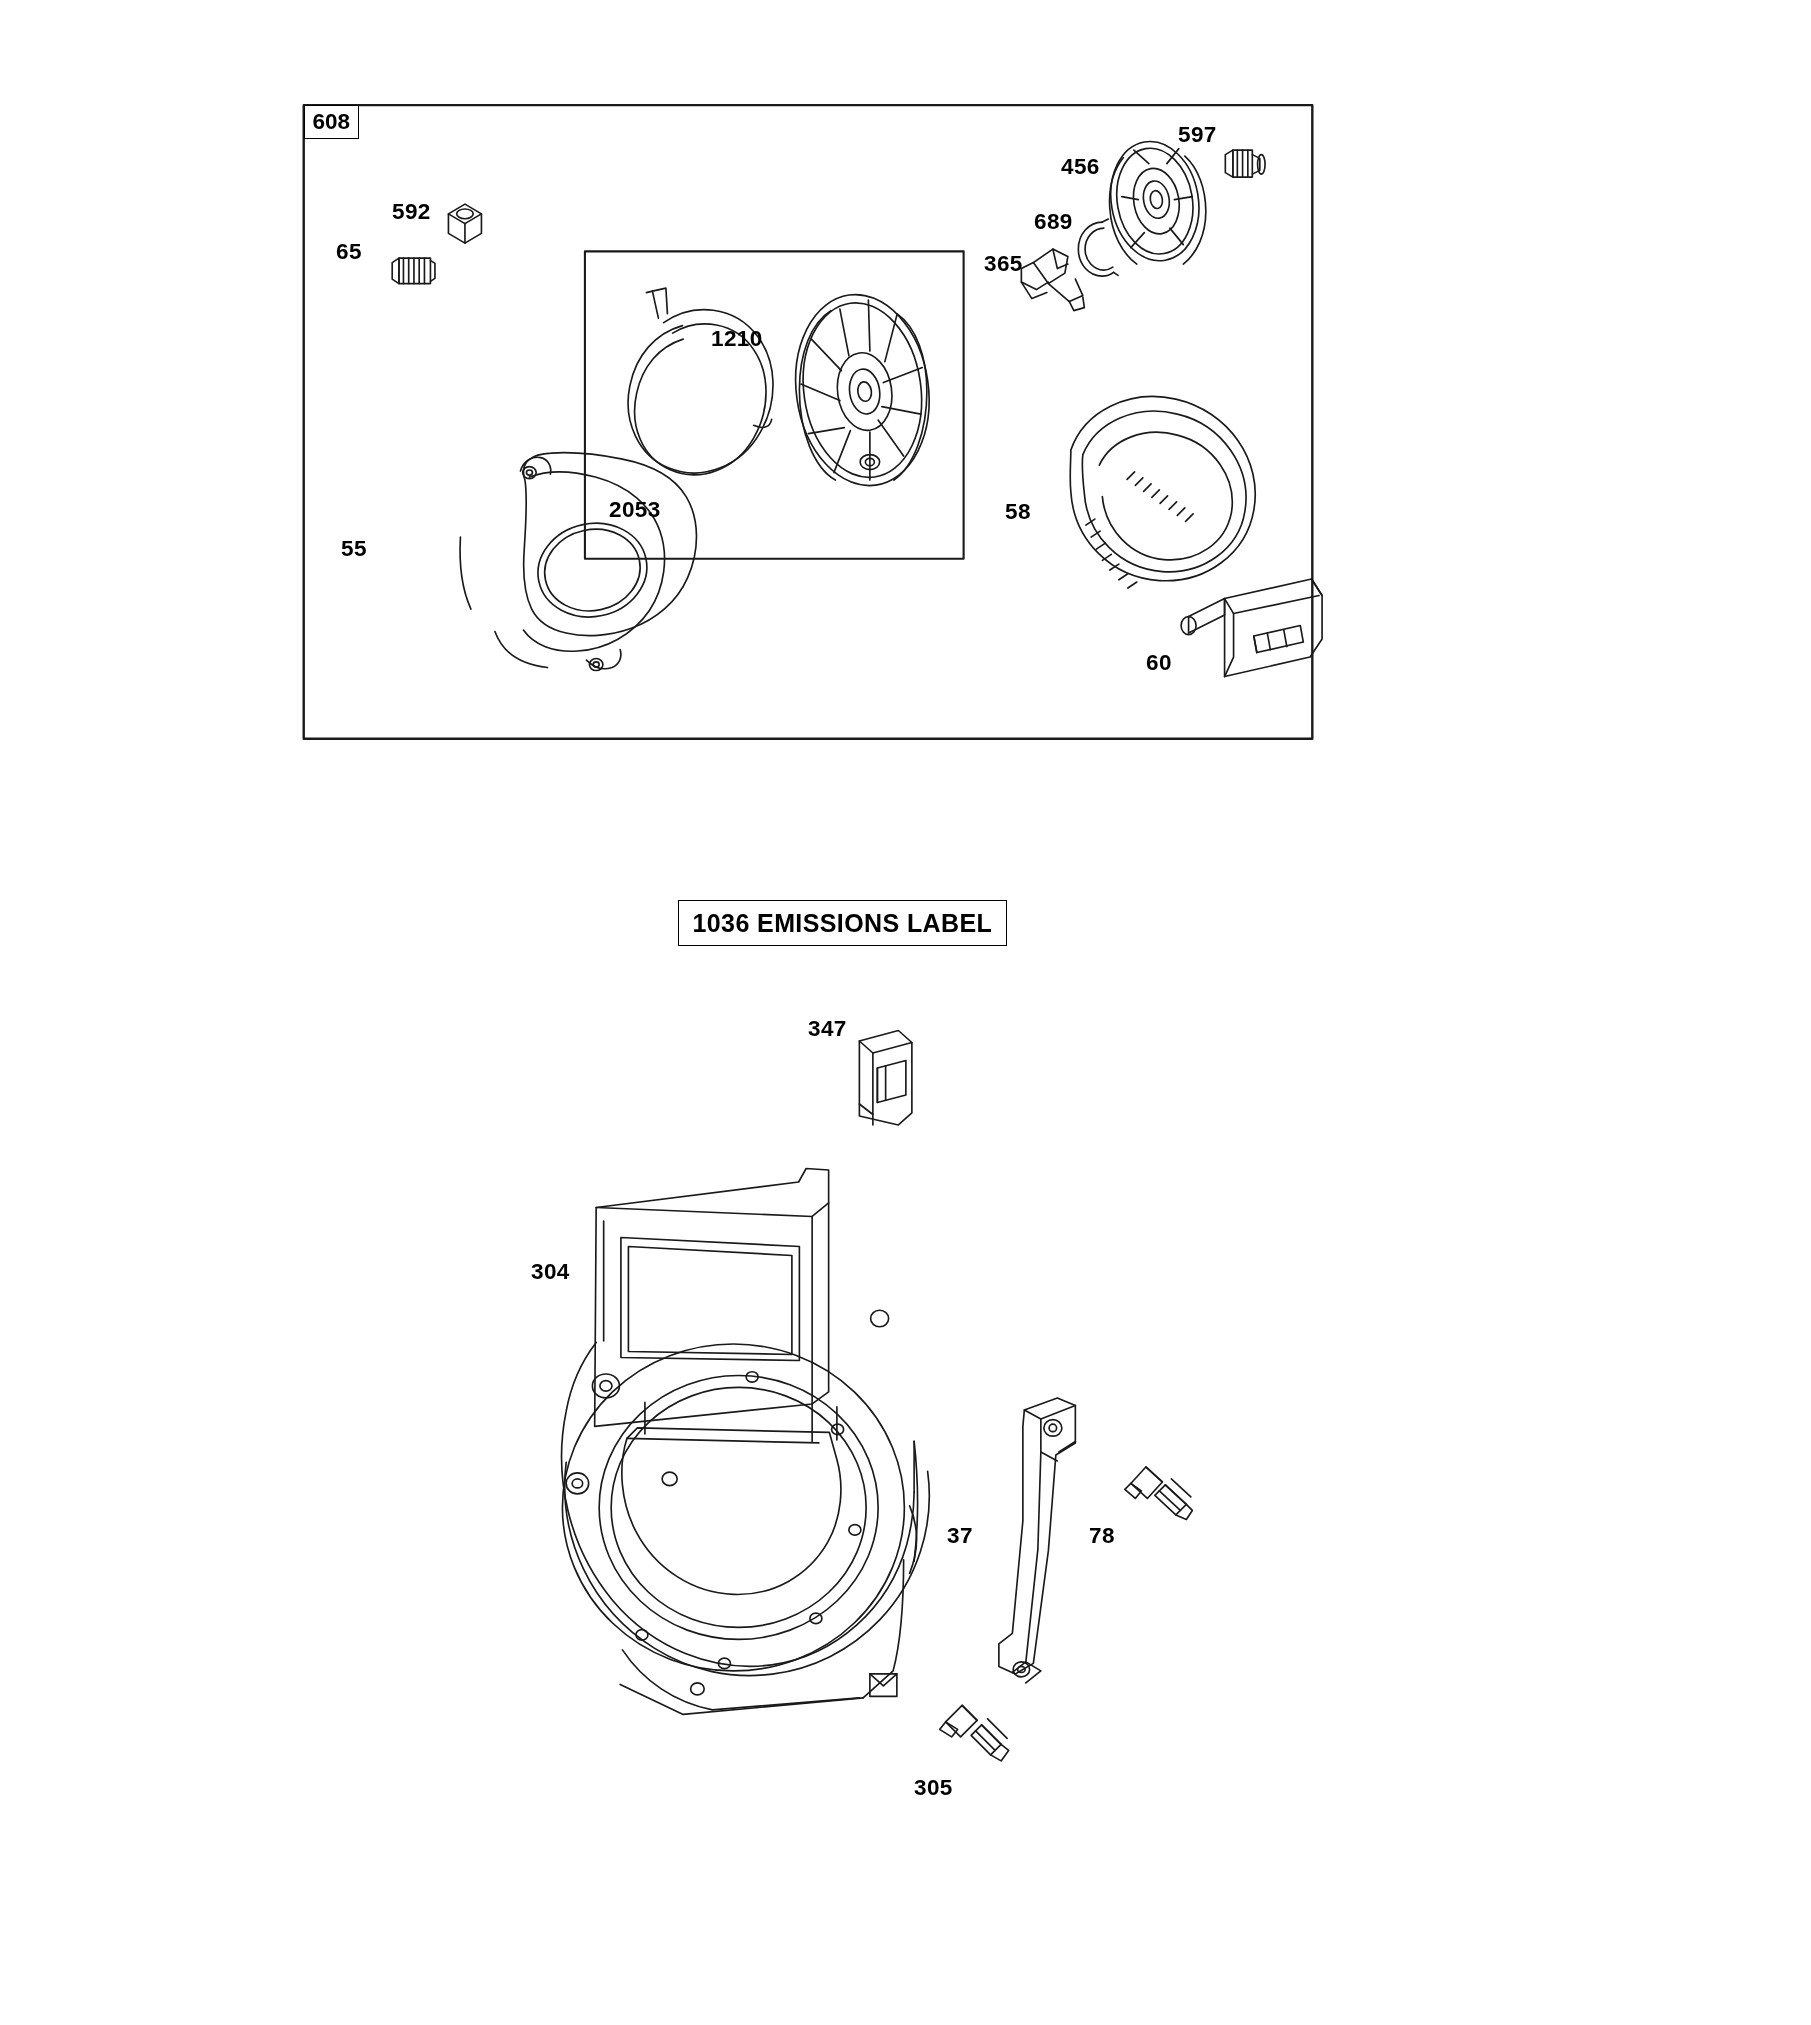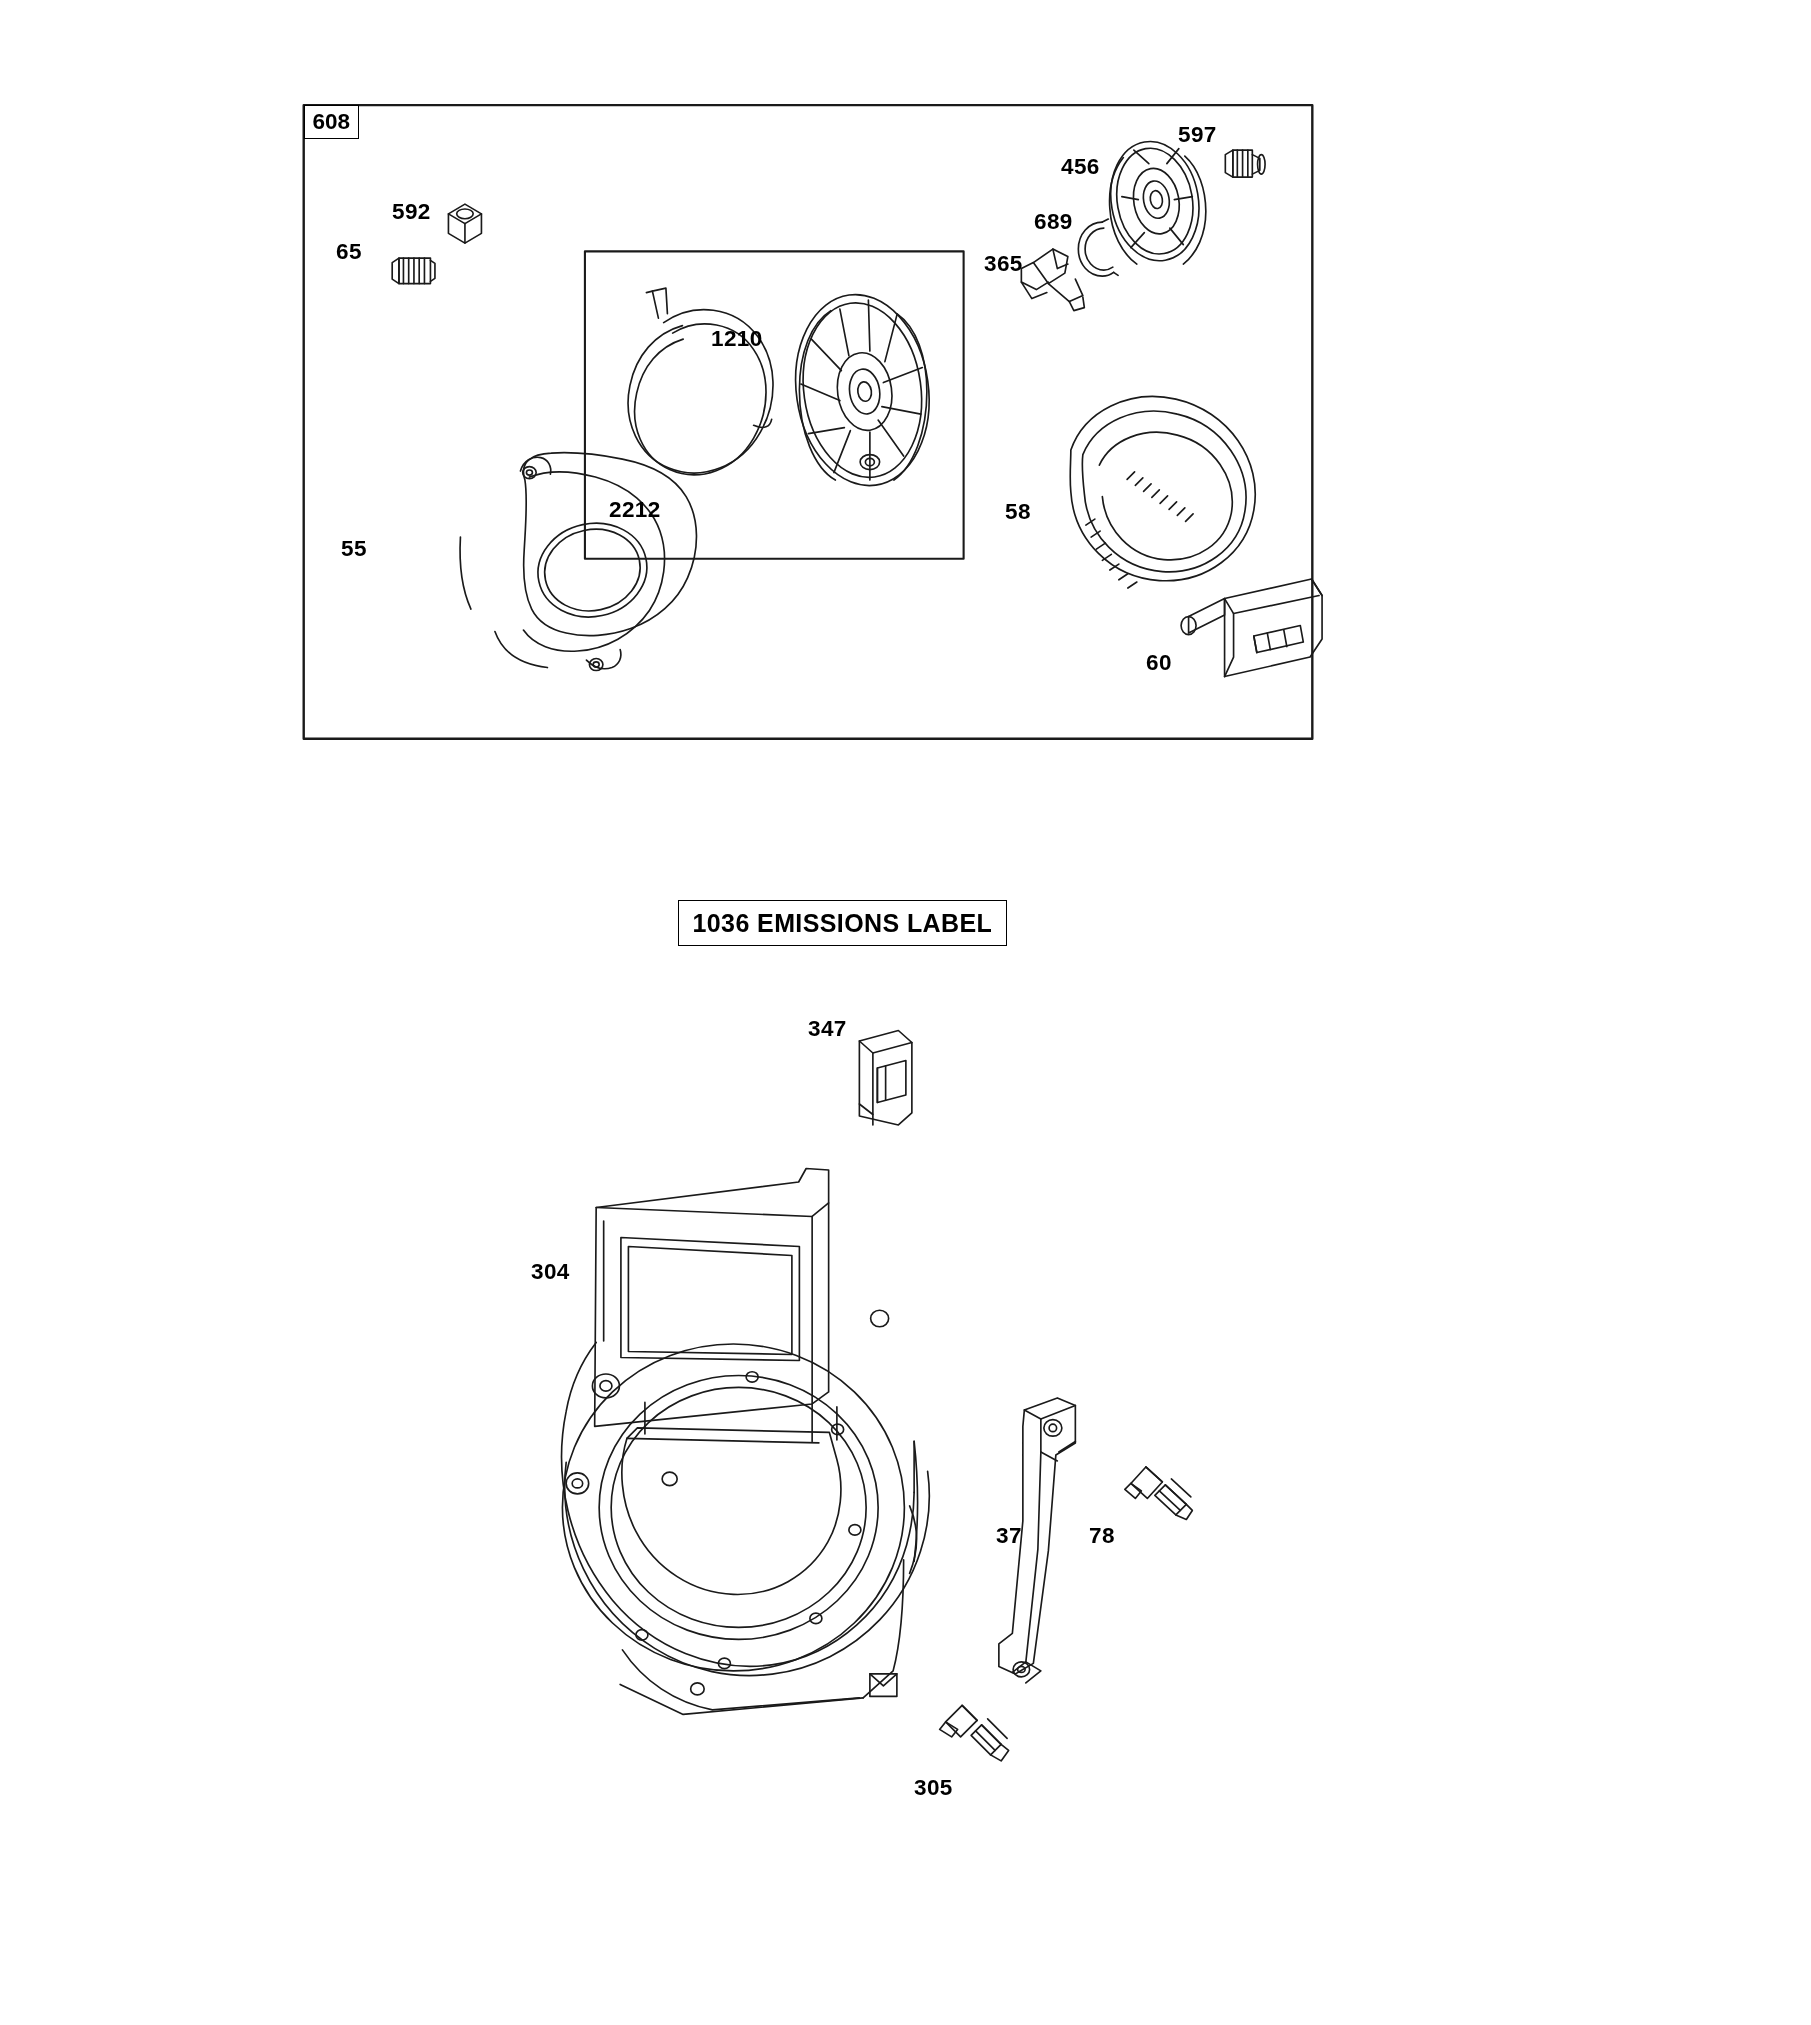--- a/index.html
+++ b/index.html
@@ -352,27 +352,27 @@
   </svg>
 
   <div class="group-tag" style="left:304px; top:105px;">608</div>
 
   <div class="emissions-box" style="left:666px; top:900px;margin-left:12px;">1036 EMISSIONS LABEL</div>
 
   <div class="callout" style="left:392px; top:199px;">592</div>
   <div class="callout" style="left:336px; top:239px;">65</div>
   <div class="callout" style="left:341px; top:536px;">55</div>
   <div class="callout" style="left:711px; top:326px;">1210</div>
-  <div class="callout" style="left:609px; top:497px;">2212</div>
+  <div class="callout" style="left:609px; top:497px;">2053</div>
   <div class="callout" style="left:1061px; top:154px;">456</div>
   <div class="callout" style="left:1178px; top:122px;">597</div>
   <div class="callout" style="left:1034px; top:209px;">689</div>
   <div class="callout" style="left:984px; top:251px;">365</div>
   <div class="callout" style="left:1005px; top:499px;">58</div>
   <div class="callout" style="left:1146px; top:650px;">60</div>
   <div class="callout" style="left:808px; top:1016px;">347</div>
   <div class="callout" style="left:531px; top:1259px;">304</div>
-  <div class="callout" style="left:996px; top:1523px;">37</div>
+  <div class="callout" style="left:947px; top:1523px;">37</div>
   <div class="callout" style="left:1089px; top:1523px;">78</div>
   <div class="callout" style="left:914px; top:1775px;">305</div>
 
 </div>
 
 
 </body></html>

